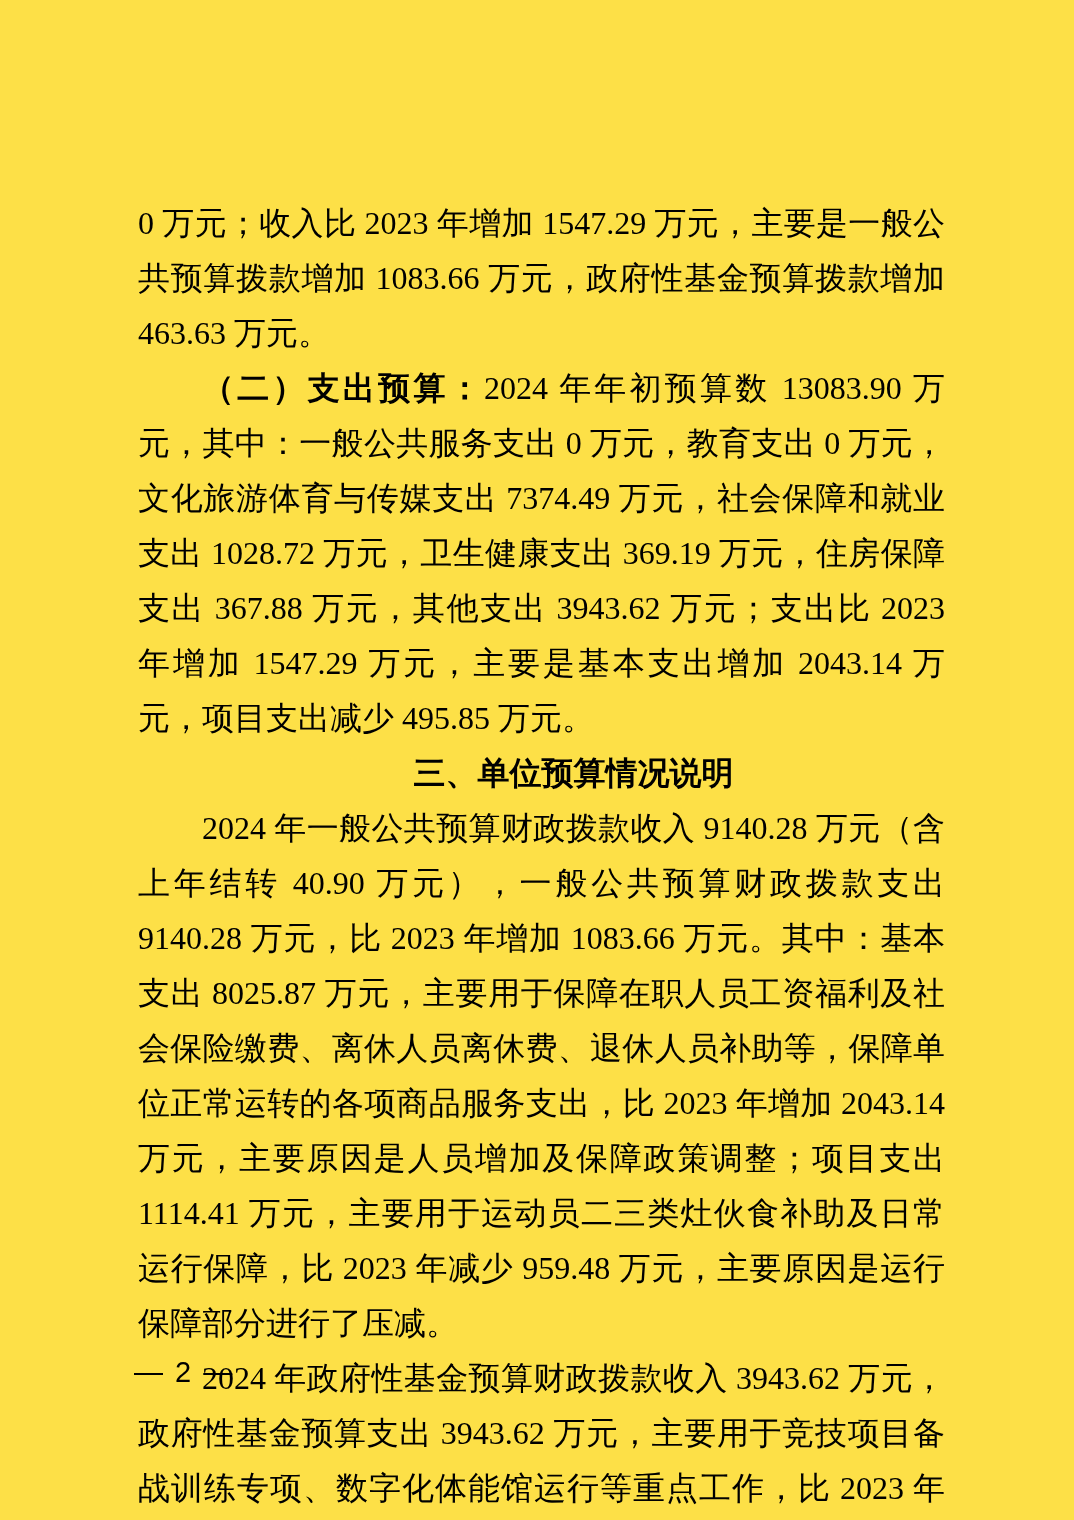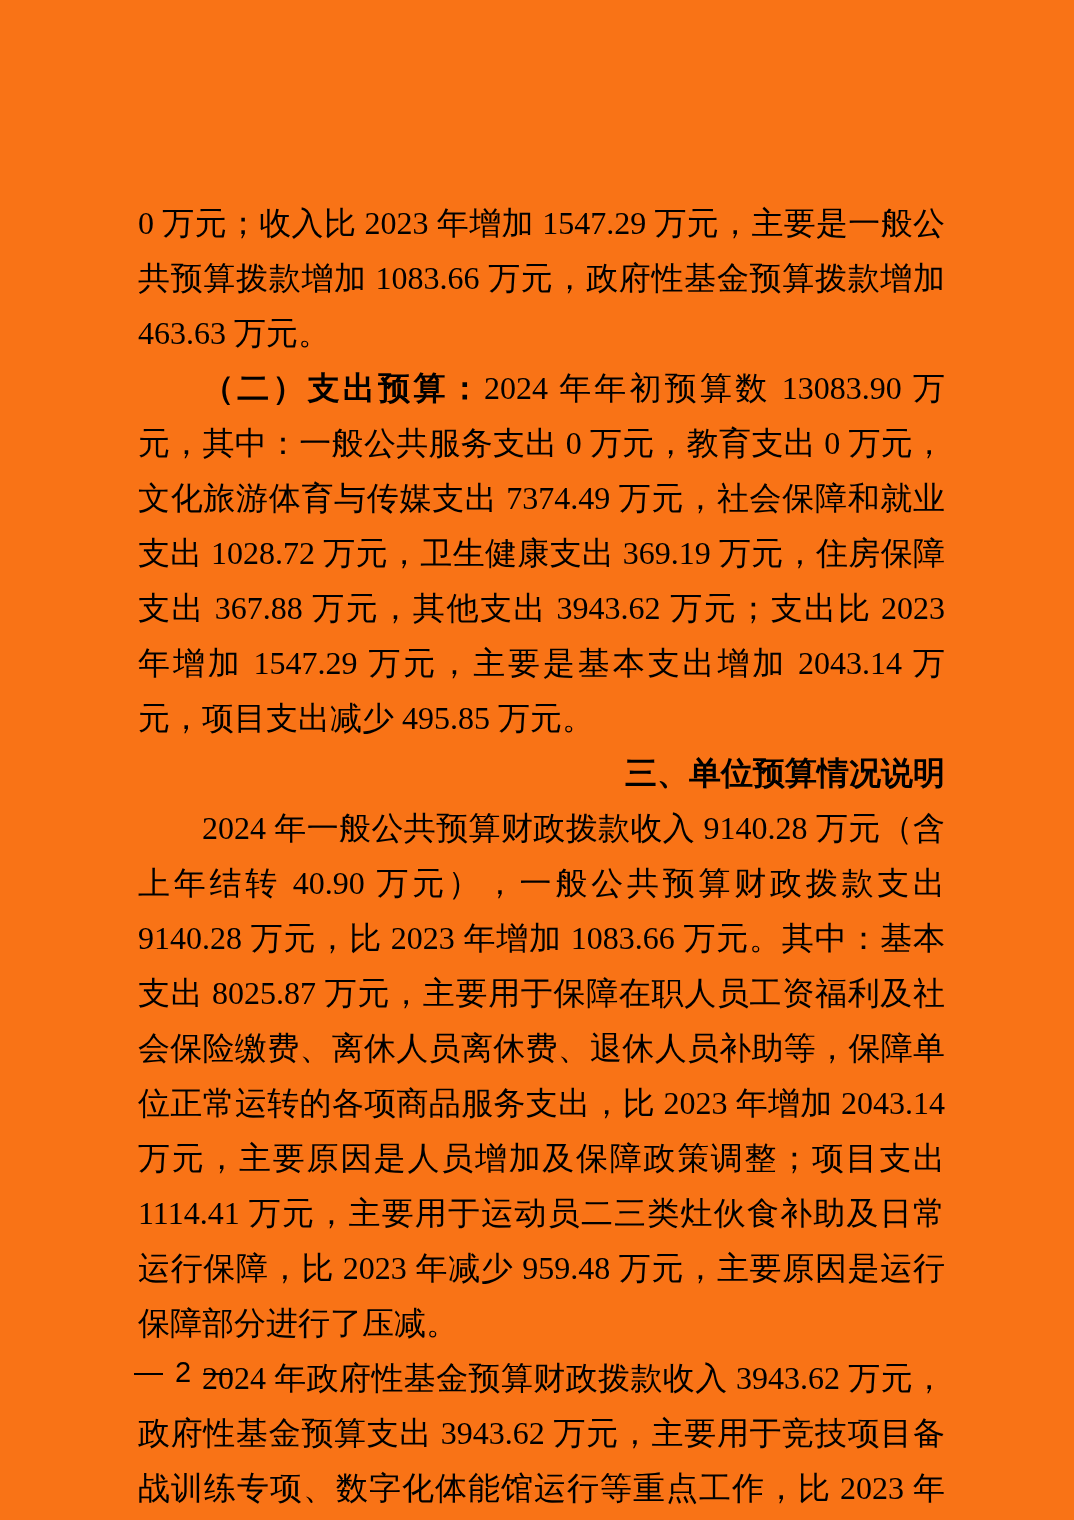--- a/index.html
+++ b/index.html
@@ -8,21 +8,21 @@
     width: 1074px;
     height: 1520px;
     background: #ffffff;
     position: relative;
     font-family: "Liberation Serif", "DejaVu Serif", serif;
     overflow: hidden;
   }
   .page {
     position: absolute;
     inset: 0;
-    background: #f97316;
+    background: #fde047;
   }
   .content {
     position: absolute;
     left: 138px;
     top: 196px;
     width: 807px;
     font-size: 32px;
     line-height: 55px;
     color: #000000;
     text-align: justify;
@@ -38,21 +38,21 @@
     font-weight: bold;
     margin-top: 40px;
   }
   .heading {
     margin: 0;
     font-size: 32px;
     line-height: 55px;
     font-weight: bold;
     font-family: "Liberation Sans", "DejaVu Sans", sans-serif;
     text-indent: 2em;
-    text-align: right;
+    text-align: center;
   }
   .footer {
     position: absolute;
     left: 134px;
     top: 1352px;
     font-size: 29px;
     line-height: 40px;
     color: #000000;
     font-family: "Liberation Sans", "DejaVu Sans", sans-serif;
     letter-spacing: 2px;

